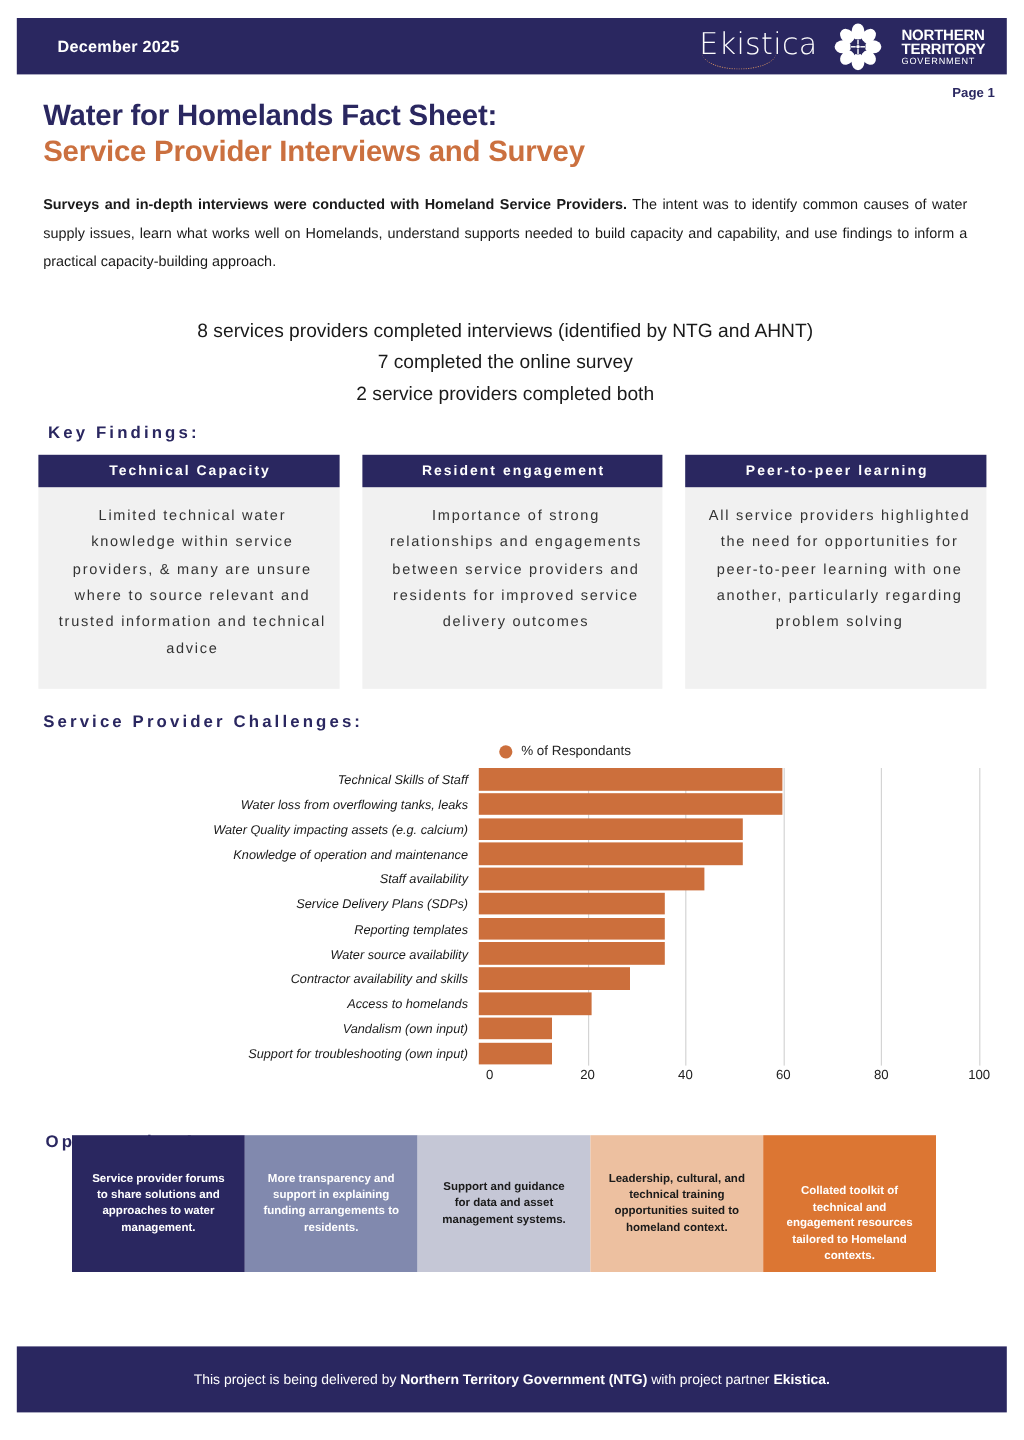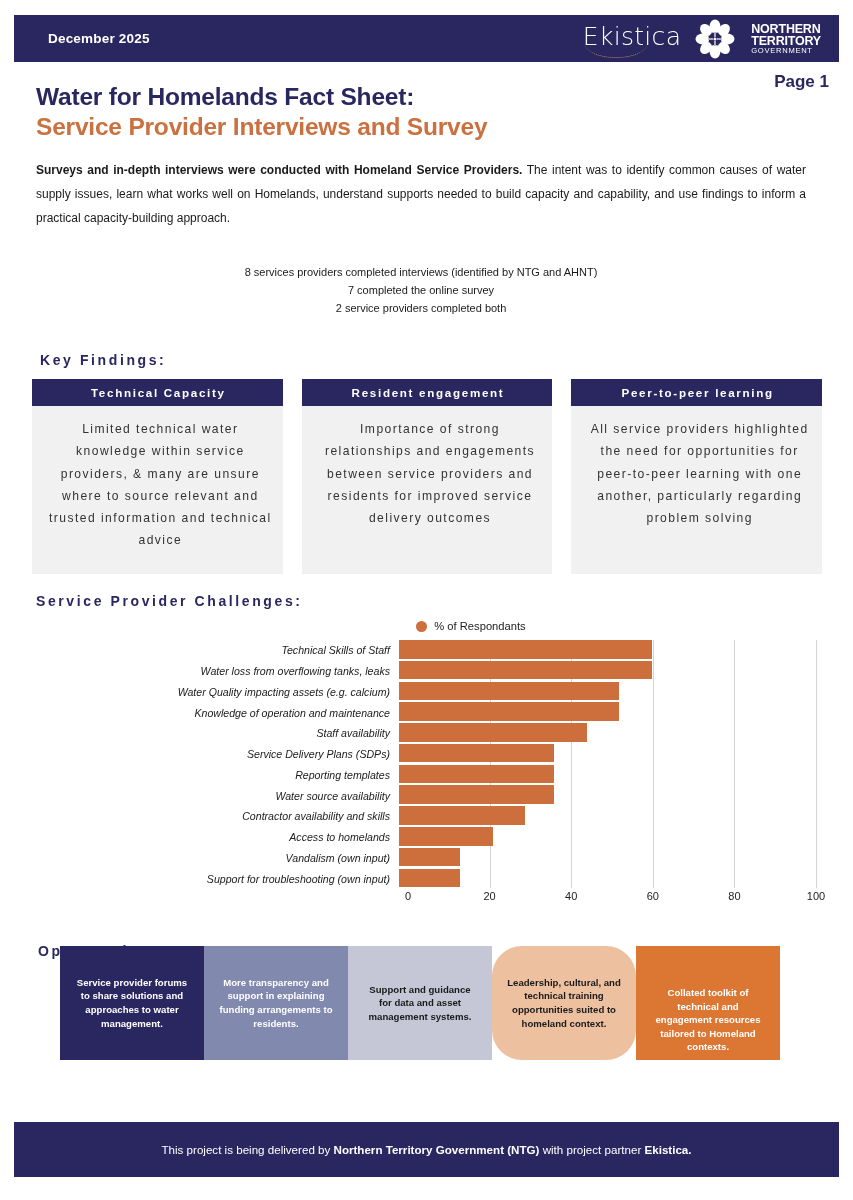--- a/index.html
+++ b/index.html
@@ -40,21 +40,21 @@
   .ntg-logo { display: flex; align-items: center; gap: 16px; }
   .ntg-flower { width: 40px; height: 40px; }
   .ntg-words {
     color: #fff; font-weight: bold; line-height: .98;
     font-size: 12.5px; letter-spacing: -.2px;
   }
   .ntg-words .gov { font-size: 7.6px; font-weight: normal; letter-spacing: .7px; }
 
   .page-num {
     position: absolute; right: 24px; top: 72px;
-    font-size: 17px; color: #2A2760; font-weight: bold;
+    font-size: 11px; color: #2A2760; font-weight: bold;
   }
 
   
   .title-block { position: absolute; left: 36px; top: 82px; }
   .title-line1 {
     font-size: 24.5px; font-weight: bold; color: #2A2760;
     letter-spacing: -.2px; line-height: 1.22;
   }
   .title-line2 {
     font-size: 24.5px; font-weight: bold; color: #CB703F;
@@ -65,21 +65,21 @@
   .intro {
     position: absolute; left: 36px; top: 158px; width: 770px;
     font-size: 12px; line-height: 2.0; color: #1a1a1a;
     text-align: justify;
   }
   .intro b { font-weight: bold; }
 
   
   .stats {
     position: absolute; left: 36px; top: 264px; width: 770px;
-    text-align: center; font-size: 11px; line-height: 1.62; color: #1a1a1a;
+    text-align: center; font-size: 16px; line-height: 1.62; color: #1a1a1a;
   }
 
   
   .section-heading {
     font-size: 14px; font-weight: bold; color: #2A2760;
     letter-spacing: 2.6px;
   }
   #key-findings-heading { position: absolute; left: 40px; top: 352px; }
   #challenges-heading  { position: absolute; left: 36px; top: 593px; }
   #opportunity-heading { position: absolute; left: 38px; top: 943px; }
@@ -141,21 +141,21 @@
     right: -11px; top: 50%; transform: translateY(-50%);
     width: 22px; height: 22px; border-radius: 50%;
   }
   .piece .knob-in {
     left: -11px; top: 50%; transform: translateY(-50%);
     width: 22px; height: 22px; border-radius: 50%;
   }
   .p1 { background: #2A2760; color: #ffffff; }
   .p2 { background: #8189AE; color: #ffffff; }
   .p3 { background: #C5C7D6; color: #1a1a1a; }
-  .p4 { background: #EDC0A0; color: #1a1a1a; border-radius: 30px; }
+  .p4 { background: #EDC0A0; color: #1a1a1a; }
   .p5 { background: #DC7633; color: #ffffff; align-items: flex-end; }
 
   
   .footer {
     position: absolute; left: 14px; top: 1122px; width: 825px; height: 55px;
     background: #2A2760; display: flex; align-items: center; justify-content: center;
   }
   .footer-text { color: #ffffff; font-size: 11.6px; }
   .footer-text b { font-weight: bold; }
 </style>

